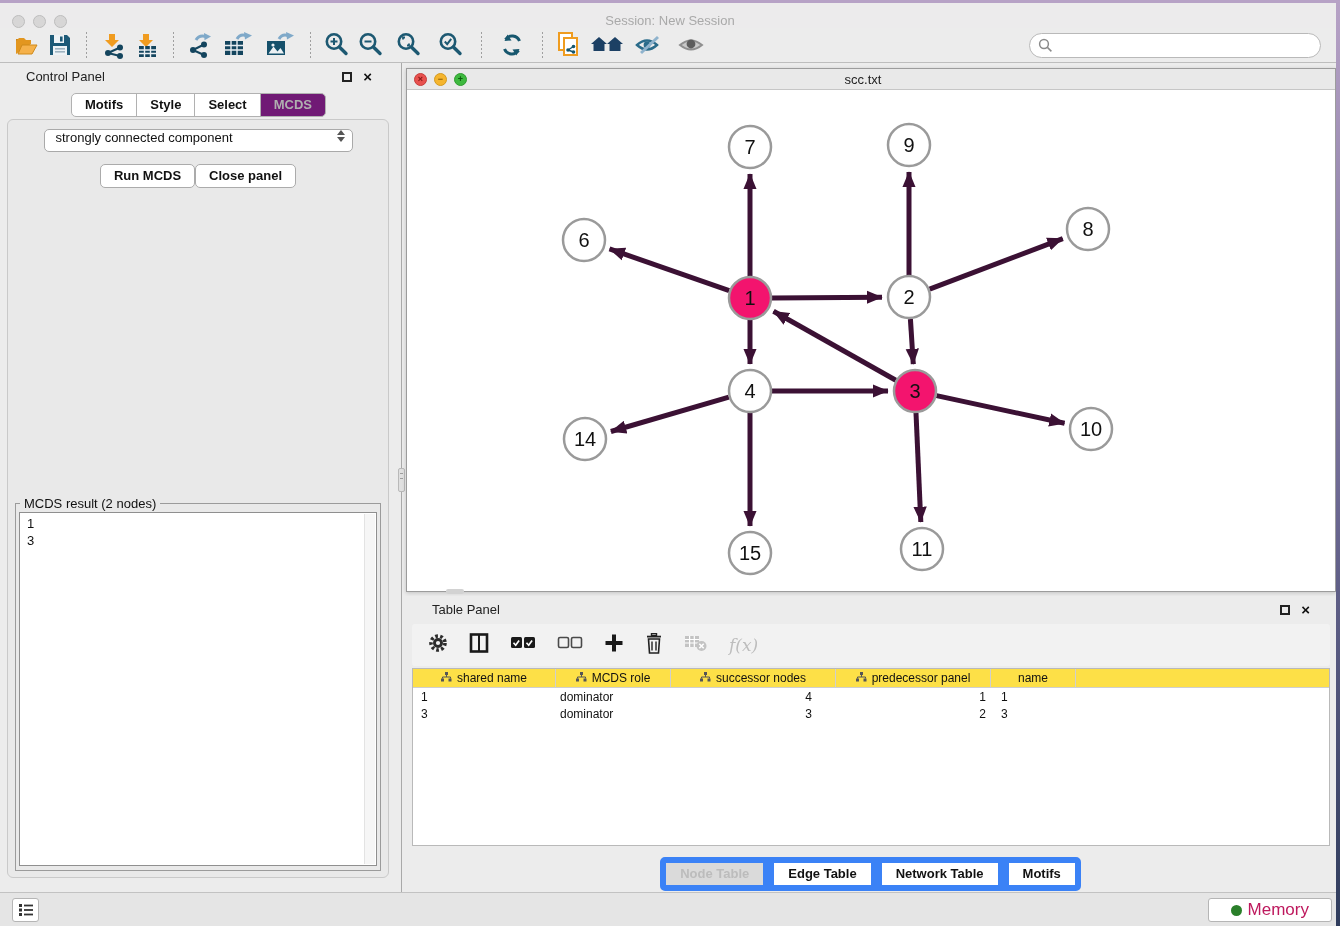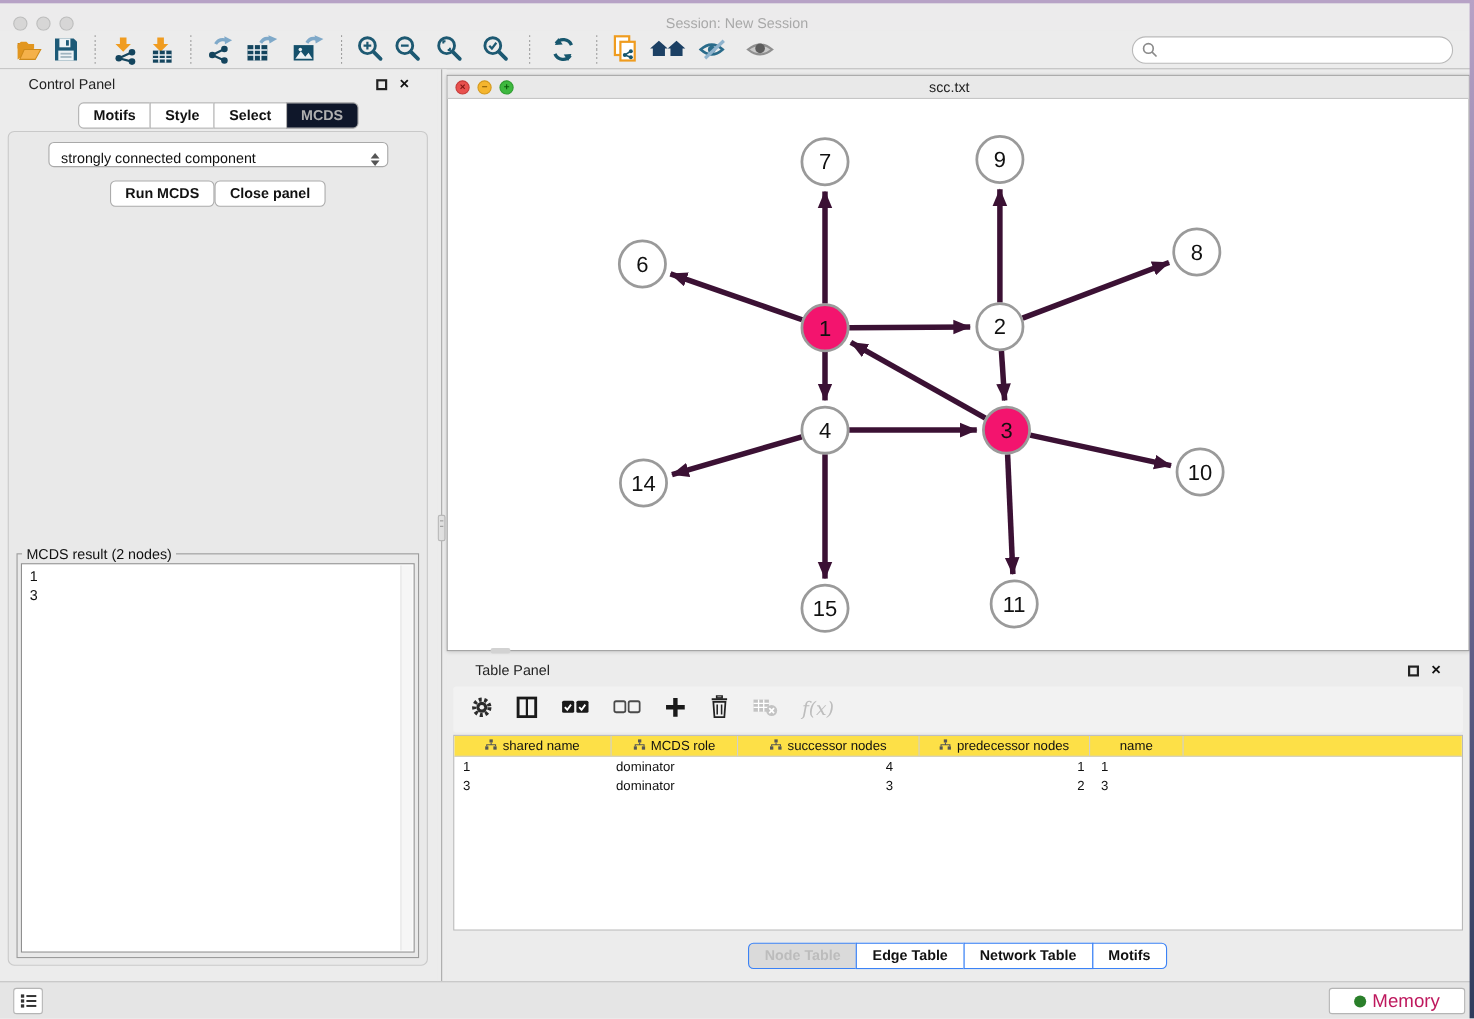--- a/index.html
+++ b/index.html
@@ -33,26 +33,26 @@
   .control-panel { position:absolute; left:0; top:63px; width:398px; height:829px; background:#ececec; }
   .panel-header { display:flex; align-items:center; height:27px; padding:0 26px; font-size:13px; color:#222; }
   .panel-header .spacer { flex:1; }
   .float-btn { width:10px; height:10px; border:2px solid #222; margin-right:11px; }
   .close-btn { font-size:15px; font-weight:bold; color:#111; line-height:11px; }
   .ctabs { display:flex; justify-content:center; position:relative; z-index:2; margin-top:3px; }
   .ctab { font-size:13px; font-weight:600; padding:3px 13px 4px; background:#fff; border:1px solid #b1b1b1;
     margin-left:-1px; color:#111; }
   .ctab:first-child { border-radius:5px 0 0 5px; }
   .ctab:last-child { border-radius:0 5px 5px 0; }
-  .ctab.active { background:#0f172a; color:#b0b0b0; }
+  .ctab.active { background:#701a75; color:#b0b0b0; }
   .cbody { position:absolute; left:7px; right:9px; top:56px; bottom:14px; background:#e9e9e9;
     border:1px solid #c9c9c9; border-radius:6px; }
   .opt-label { text-align:center; margin-top:21px; font-size:13px; font-weight:600; color:#111; }
   .dropdown { width:309px; height:23px; margin:9px auto 0; background:#fff; border:1px solid #a9a9a9;
-    border-radius:5px; display:flex; align-items:flex-end; padding:0 7px 0 11px; font-size:13px; color:#111; }
+    border-radius:5px; display:flex; align-items:flex-start; padding:0 7px 0 11px; font-size:13px; color:#111; }
   .dropdown .val { flex:1; }
   .spin { display:flex; flex-direction:column; gap:2px; }
   .tri-up { width:0; height:0; border-left:4px solid transparent; border-right:4px solid transparent; border-bottom:5px solid #555; }
   .tri-down { width:0; height:0; border-left:4px solid transparent; border-right:4px solid transparent; border-top:5px solid #555; }
   .btn-row { display:flex; justify-content:center; margin-top:12px; }
   .pbtn { font-size:13px; font-weight:600; padding:3px 13px 4px; background:#fff; border:1px solid #ababab;
     border-radius:5px; color:#111; }
   fieldset.result { position:absolute; left:7px; right:7px; top:376px; bottom:6px;
     border:1px solid #9b9b9b; background:#e9e9e9; }
   fieldset.result legend { font-size:13px; color:#111; margin-left:4px; padding:0 4px; }
@@ -88,21 +88,21 @@
   .tp-toolbar { margin:1px 6px 0; height:42px; background:#f2f2f2; border-radius:3px;
     display:flex; align-items:center; padding:0 16px; gap:21px; }
   .fx { font-family:"DejaVu Serif", serif; font-style:italic; font-size:17px; color:#bdbdbd; }
   .tp-tablewrap { margin:2px 6px 0; height:178px; background:#fff; border:1px solid #b9b9b9; overflow:hidden; }
   .thead { display:flex; height:19px; background:#fde047; border-bottom:1px solid #cfcfcf; font-size:12px; color:#111; }
   .th { display:flex; align-items:center; justify-content:center; gap:5px; border-right:1px solid #cfcfcf;
     flex:0 0 auto; height:100%; }
   .trow { display:flex; height:16px; font-size:12px; color:#111; align-items:center; margin-top:1px; }
   .td { flex:0 0 auto; overflow:hidden; white-space:nowrap; }
   .tp-tabs { display:flex; justify-content:center; margin-top:11px; }
-  .ttab { font-size:13px; font-weight:700; padding:3px 14px 4px; background:#fff; border:1px solid #3b82f6;
+  .ttab { font-size:13px; font-weight:700; padding:3px 14px 4px; background:#fff; border:6px solid #3b82f6;
     margin-left:-1px; color:#111; }
   .ttab:first-child { border-radius:5px 0 0 5px; }
   .ttab:last-child { border-radius:0 5px 5px 0; }
   .ttab.active { background:#dadada; color:#bcbcbc; }
 
   
   .statusbar { position:absolute; left:0; top:892px; width:1340px; height:34px; background:#e5e5e5;
     border-top:1px solid #c2c2c2; }
   .sb-left { position:absolute; left:12px; top:5px; width:27px; height:24px; background:#fff;
     border:1px solid #b5b5b5; border-radius:3px; display:flex; align-items:center; justify-content:center; }
@@ -459,21 +459,21 @@
             </svg></span>
           <span>successor nodes</span>
         </div>
         <div class="th" style="width: 155px;">
           <span><svg width="11" height="10" viewBox="0 0 11 10">
               <rect x="4" y="0" width="3" height="3" fill="#555"></rect>
               <rect x="0" y="6.5" width="3" height="3" fill="#555"></rect>
               <rect x="7.5" y="6.5" width="3" height="3" fill="#555"></rect>
               <path d="M5.5 3 v2 M1.5 6.5 v-1.5 h8 v1.5" stroke="#555" stroke-width="1" fill="none"></path>
             </svg></span>
-          <span>predecessor nodes</span>
+          <span>predecessor panel</span>
         </div>
         <div class="th" style="width: 85px;">
           <span>name</span>
         </div>
       </div>
     <div>
         <div class="trow">
           <div class="td" style="width: 143px; padding-left: 8px; text-align: left;">1</div>
           <div class="td" style="width: 115px; padding-left: 4px; text-align: left;">dominator</div>
           <div class="td" style="width: 165px; padding-right: 24px; text-align: right;">4</div>

